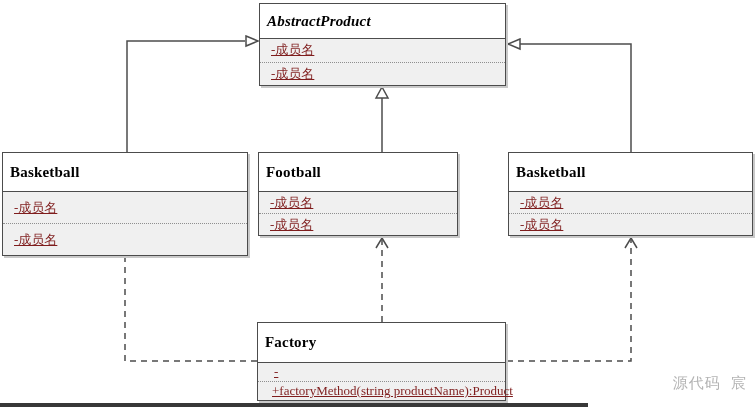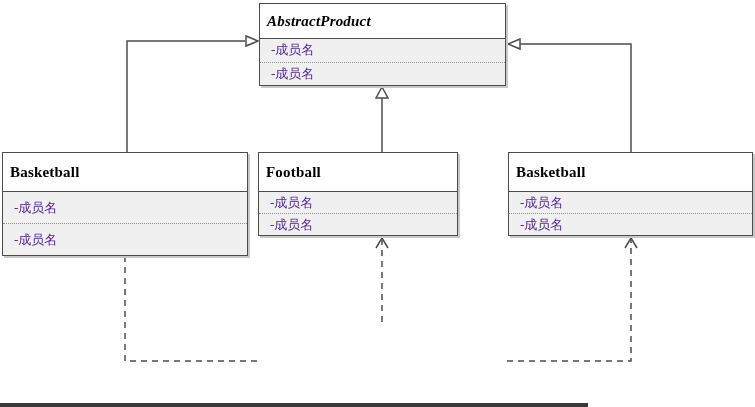--- a/index.html
+++ b/index.html
@@ -42,22 +42,23 @@
     flex-direction: column;
     background: #f0f0f0;
     border-top: 1.5px solid #4c4c4c;
   }
   .uml-member {
     flex: 1 1 0;
     display: flex;
     align-items: center;
     padding-left: 11px;
     font-size: 13px;
-    color: #4c1d95;
+    color: #7f1d1d;
     white-space: nowrap;
+    text-decoration: underline;
   }
   .uml-member.dotted { border-top: 1px dotted #8f8f8f; }
   .uml-member.method { padding-left: 14px; font-size: 13px; }
 
   #watermark {
     position: absolute;
     top: 374px;
     right: 8px;
     z-index: 3;
     font-family: "Liberation Sans", sans-serif;
@@ -137,15 +138,23 @@
   </div>
 
   <div class="uml-class" style="left:508px; top:152px; width:245px; height:84px;">
     <div class="uml-title" style="height:38px;">Basketball</div>
     <div class="uml-members">
       <div class="uml-member">-成员名</div>
       <div class="uml-member dotted">-成员名</div>
     </div>
   </div>
 
+  <div class="uml-class" style="left:257px; top:322px; width:249px; height:79px;">
+    <div class="uml-title" style="height:39px;">Factory</div>
+    <div class="uml-members">
+      <div class="uml-member" style="padding-left:16px;">-</div>
+      <div class="uml-member dotted method">+factoryMethod(string productName):Product</div>
+    </div>
+  </div>
 
+  <div id="watermark">源代码  宸</div>
   <div id="bottom-bar"></div>
 </div>
 
 </body></html>

